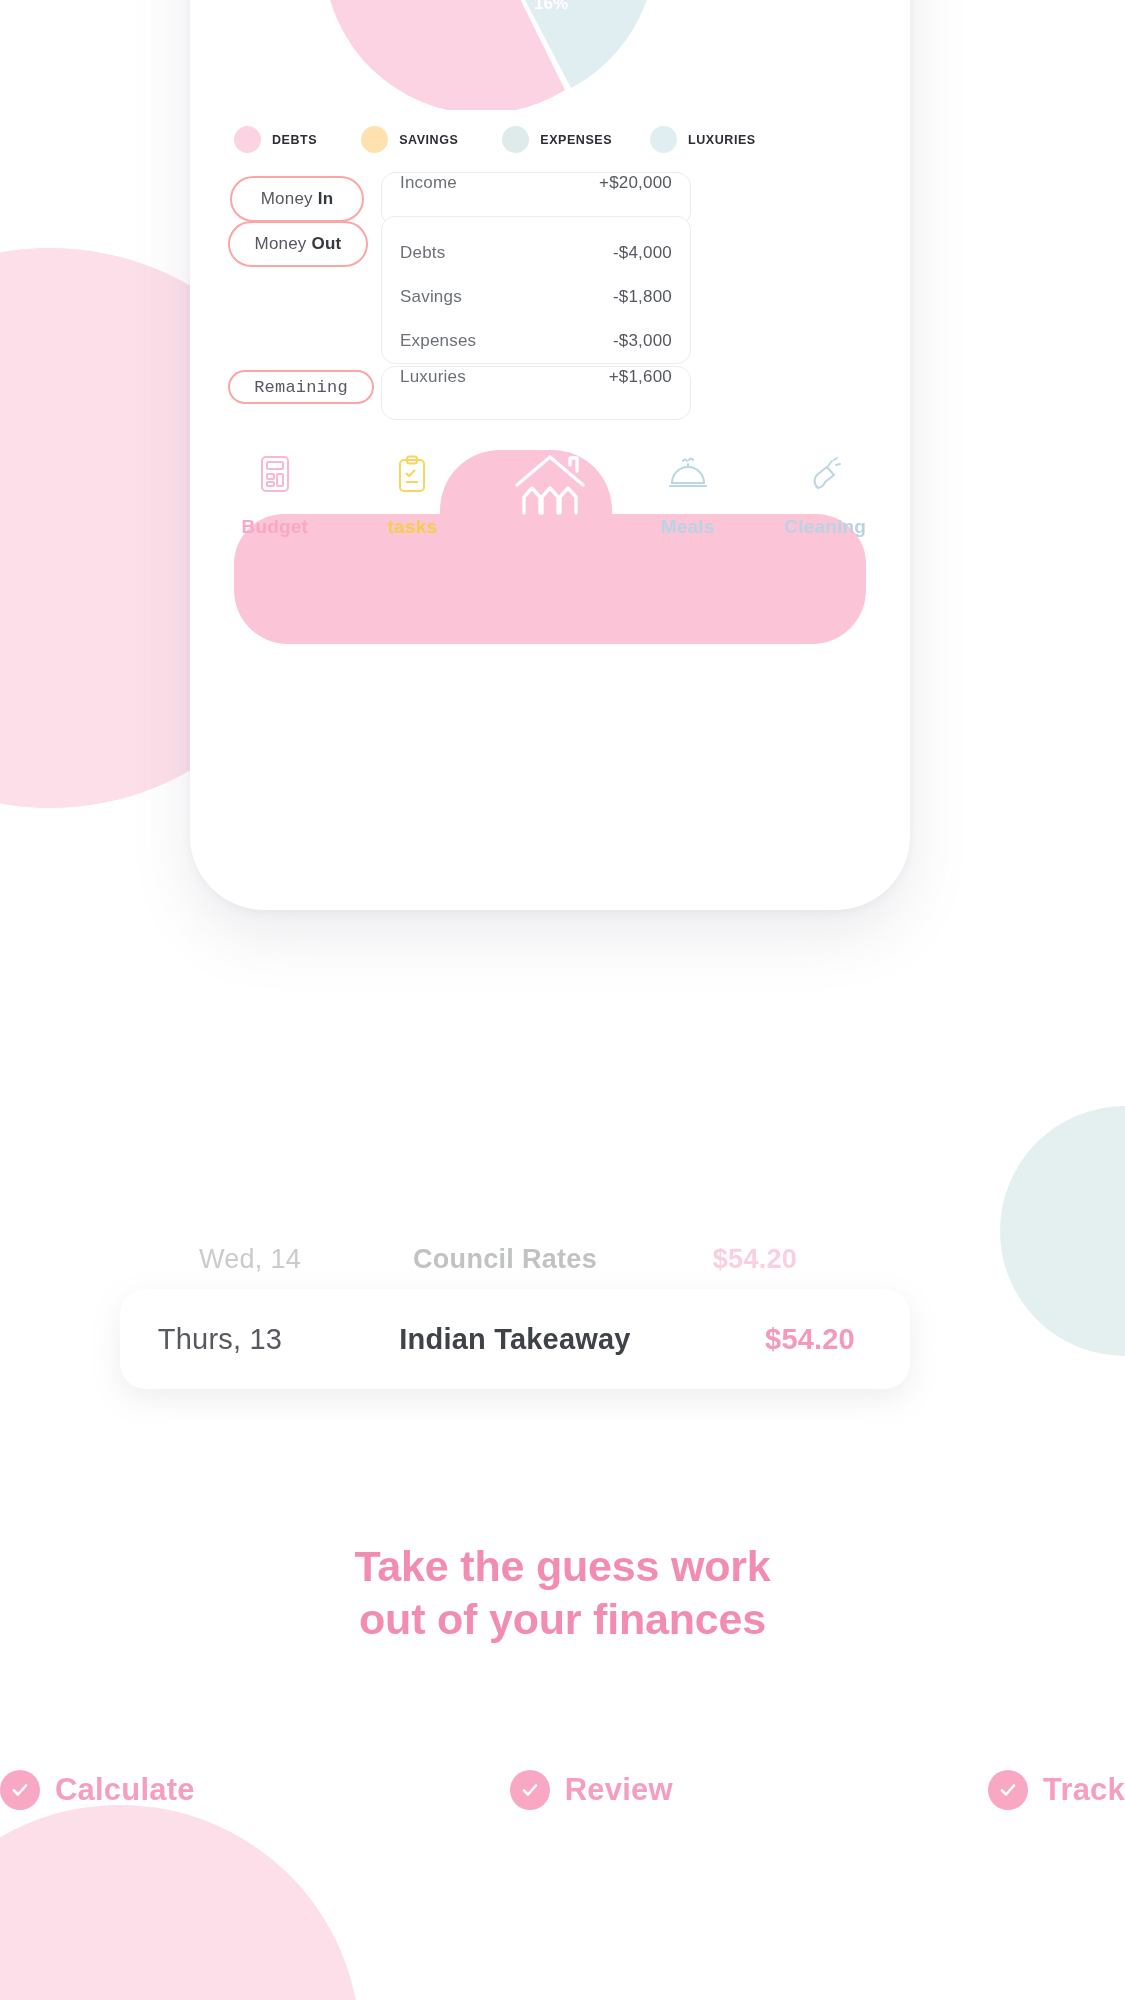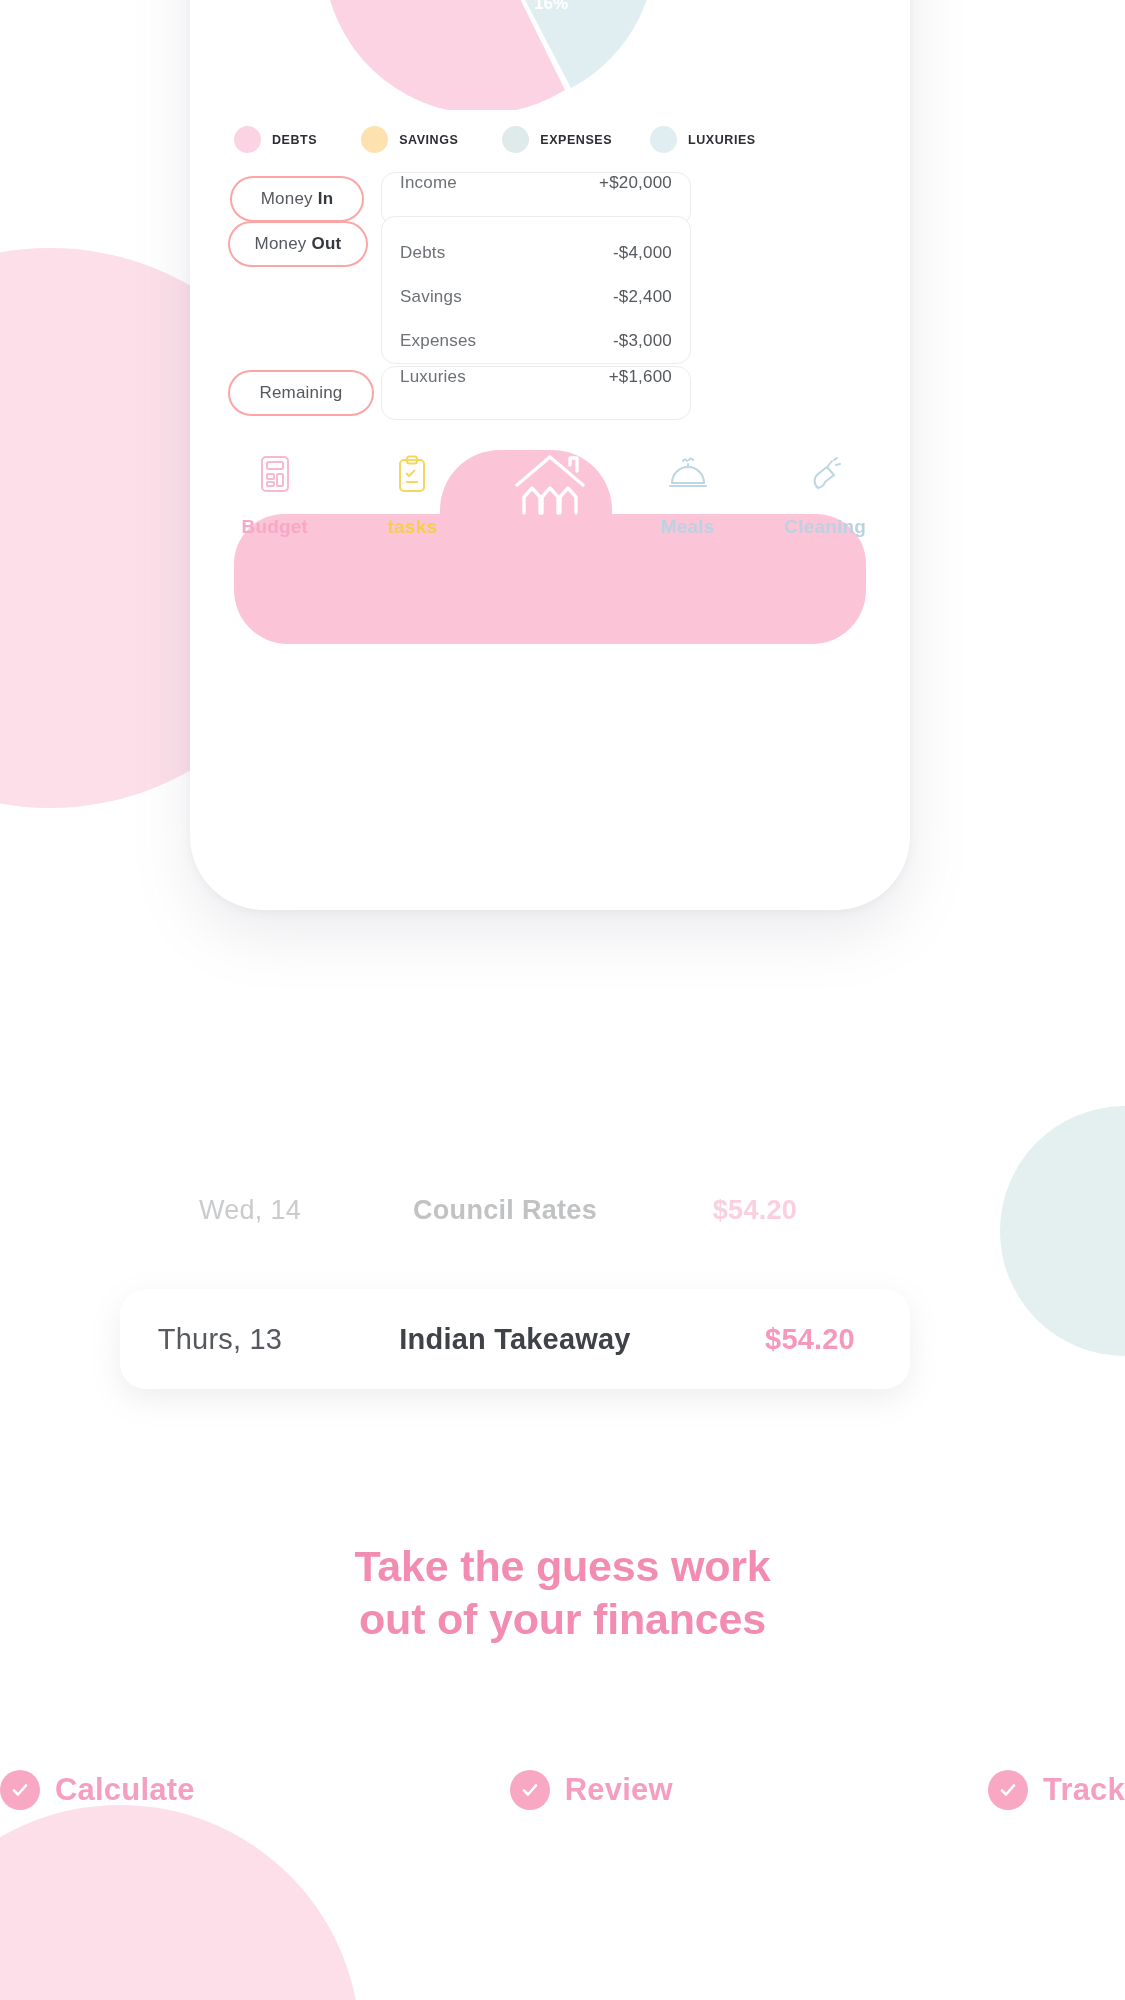--- a/index.html
+++ b/index.html
@@ -76,21 +76,21 @@
     position: absolute; left: 234px; top: 14px; width: 172px; height: 130px;
     background: #fbc4d7; border-radius: 60px 60px 0 0;
   }
   .nav-items { position: absolute; left: 0; top: 0; width: 688px; height: 180px; display: flex; }
   .nav-item { flex: 1; display: flex; flex-direction: column; align-items: center; justify-content: flex-start; padding-top: 14px; }
   .nav-item .ico { height: 48px; display: flex; align-items: center; justify-content: center; }
   .nav-item .nl { font-size: 19px; font-weight: 700; margin-top: 18px; letter-spacing: .2px; }
   .nav-item.center .ico { height: 70px; }
 
   
-  .tx-ghost { position: absolute; left: 150px; top: 1195px; width: 700px; height: 80px; display: flex; align-items: flex-start; gap: 28px; }
+  .tx-ghost { position: absolute; left: 150px; top: 1195px; width: 700px; height: 80px; display: flex; align-items: flex-end; gap: 28px; }
   .tx-ghost .d { width: 200px; text-align: center; font-size: 27px; color: #c9cbcd; letter-spacing: .3px; }
   .tx-ghost .n { flex: 1; text-align: center; font-size: 27px; font-weight: 700; color: #c0c2c4; letter-spacing: .3px; }
   .tx-ghost .a { width: 190px; text-align: center; font-size: 27px; font-weight: 700; color: #fbd0de; letter-spacing: .3px; }
 
   .tx-card {
     position: absolute; left: 120px; top: 1289px; width: 790px; height: 100px;
     background: #fff; border-radius: 26px;
     box-shadow: 0 10px 30px rgba(120,120,140,.13);
     display: flex; align-items: center;
   }
@@ -178,29 +178,29 @@
           <span>Money</span>
             <b>Out</b>
         </div>
         <div class="stack" style="left:175px; top:540px; width:310px; height:148px;">
           <div class="srow">
             <span class="k">Debts</span>
             <span class="v">-$4,000</span>
           </div>
           <div class="srow">
             <span class="k">Savings</span>
-            <span class="v">-$2,400</span>
+            <span class="v">-$1,800</span>
           </div>
           <div class="srow">
             <span class="k">Expenses</span>
             <span class="v">-$3,000</span>
           </div>
         </div>
 
-        <div class="pill" style="left:22px; top:694px; width:146px; height:46px;">Remaining</div>
+        <div class="pill" style="left:22px; top:694px; width:146px; height:34px;font-family:Liberation Mono, monospace;">Remaining</div>
         <div class="valbox" style="left:175px; top:690px; width:310px; height:54px;">
           <div class="valrow">
             <span class="k">Luxuries</span>
             <span class="v">+$1,600</span>
           </div>
         </div>
 
         <div class="navbar">
           <div class="nav-blob"></div>
           <div class="nav-hump"></div>

